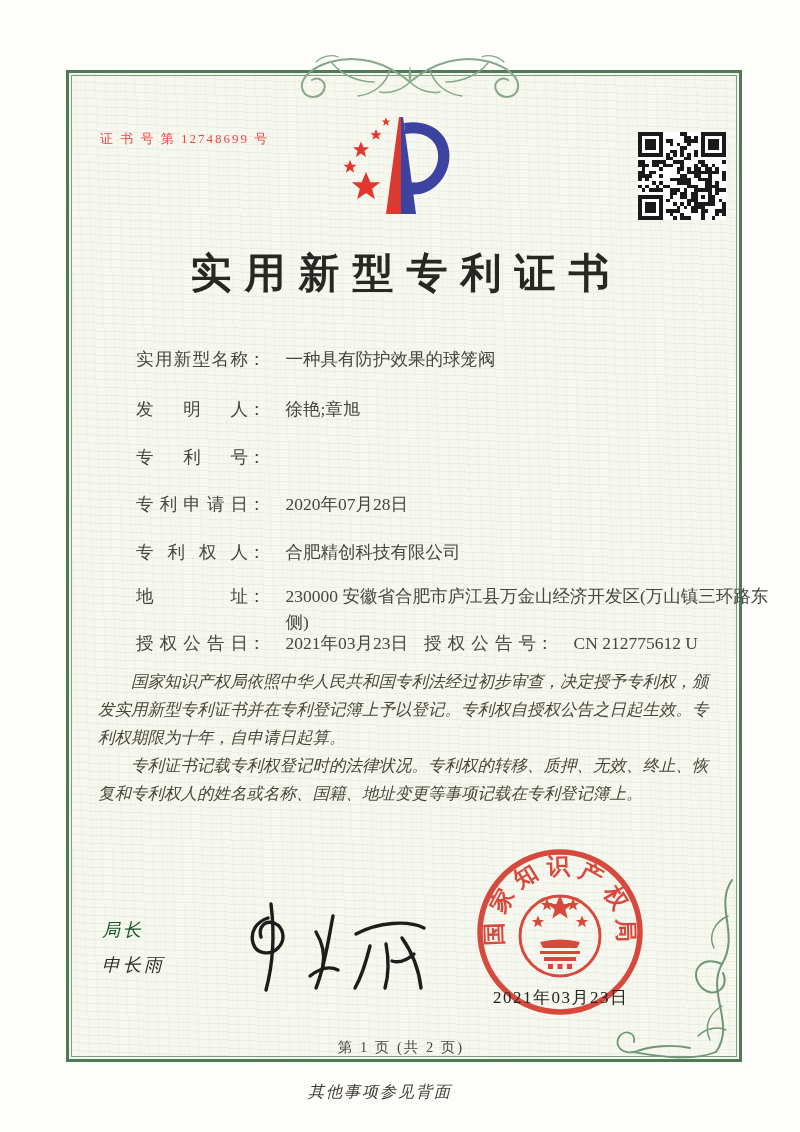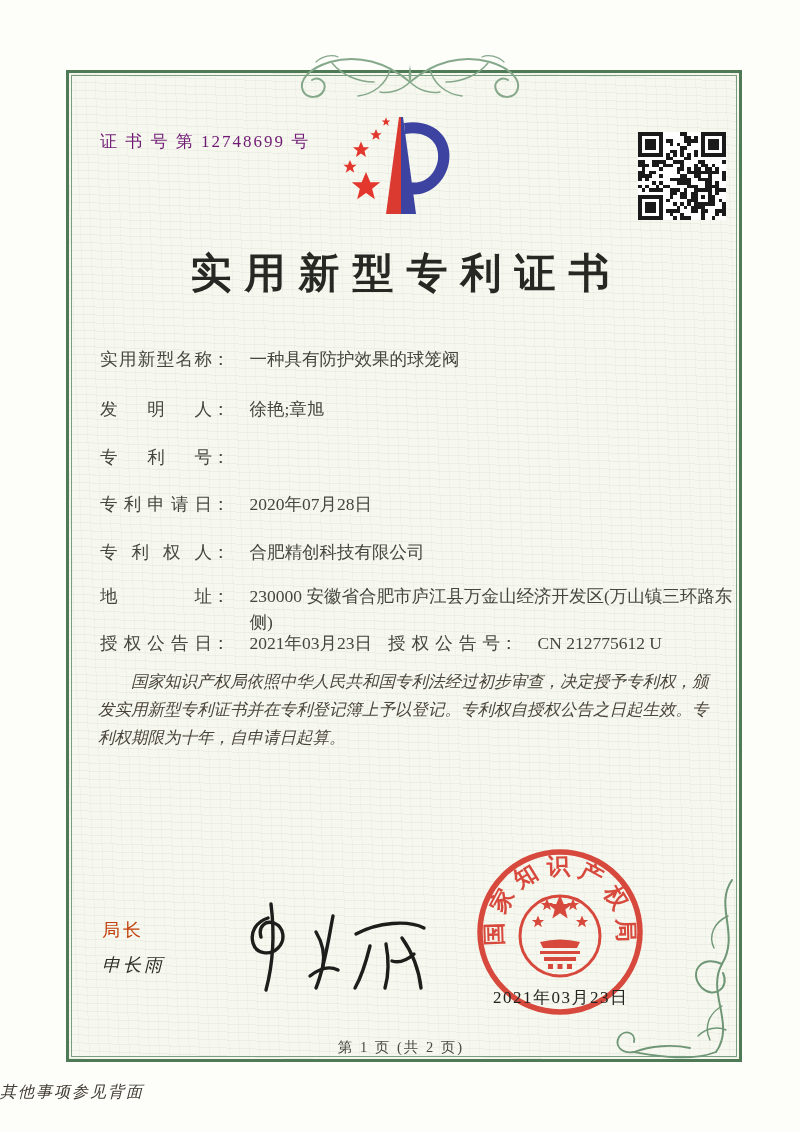--- a/index.html
+++ b/index.html
@@ -6,38 +6,38 @@
   .page{position:relative;width:800px;height:1132px;background:#fdfdfa;overflow:hidden;
         font-family:"Liberation Serif","DejaVu Serif",serif;color:#3c3c36;}
   .frame{position:absolute;left:66px;top:70px;width:670px;height:986px;
          border:3px solid #4e7b55;
          background-color:#f6f7ee;
          background-image:
            repeating-linear-gradient(2deg, rgba(140,170,135,0.10) 0 1px, rgba(0,0,0,0) 1px 8px),
            repeating-linear-gradient(88deg, rgba(140,170,135,0.06) 0 1px, rgba(0,0,0,0) 1px 10px);}
   .frame::before{content:'';position:absolute;inset:2px;border:1px solid #7a9c80;pointer-events:none;}
   .abs{position:absolute;}
-  .cert-no{left:100px;top:130px;font-size:17px;letter-spacing:2px;color:#701a75;}
+  .cert-no{left:100px;top:130px;font-size:13px;letter-spacing:2px;color:#ef4444;}
   .title{left:0;top:246px;width:800px;text-align:center;font-size:41px;font-weight:600;
          letter-spacing:13px;color:#272823;text-indent:13px;}
   .field{position:absolute;left:100px;display:flex;font-size:17.5px;color:#45463f;line-height:1.5;}
-  .field .lbl{width:112px;text-align:justify;text-align-last:justify;flex:none;}
+  .field .lbl{width:112px;text-align:justify;text-align-last:justify;flex:none;margin-left:36px;}
   .field .col{flex:none;}
   .field .val{margin-left:20px;max-width:492px;}
   .f1{top:346px}.f2{top:396px}.f3{top:444px}.f4{top:491px}.f5{top:539px}
   .f6{top:583px}.f7{top:630px}
   .g2{left:388px;}
   .body-text{left:98px;top:668px;width:626px;font-size:16.5px;line-height:28px;
              color:#4a453b;font-style:italic;}
   .body-text p{margin:0;text-indent:2em;}
-  .sig-post{left:102px;top:918px;font-size:18px;letter-spacing:3px;color:#c2410c;}
+  .sig-post{left:102px;top:918px;font-size:18px;letter-spacing:3px;color:#14532d;font-style:italic;}
   .sig-name{left:102px;top:953px;font-size:18px;letter-spacing:3px;color:#2f2f2a;font-style:italic;}
   .footer-page{left:66px;top:1038px;width:670px;text-align:center;font-size:14.5px;
                letter-spacing:2px;color:#4a4b44;}
-  .back-note{left:0;top:1082px;width:760px;text-align:left;font-size:16px;
+  .back-note{left:0;top:1082px;width:760px;text-align:center;font-size:16px;
              font-style:italic;color:#403c33;letter-spacing:2px;}
   .seal-date{left:493px;top:986px;font-size:17px;color:#23231f;letter-spacing:1.5px;z-index:5;}
   svg{display:block;}
 </style>
 </head>
 <body>
 
 <div class="page">
 
   <div class="frame"></div>
@@ -435,20 +435,21 @@
     <span class="val">2021年03月23日</span>
   </div>
   <div class="field f7 g2">
     <span class="lbl">授权公告号</span>
       <span class="col">：</span>
     <span class="val">CN 212775612 U</span>
   </div>
 
   <div class="abs body-text">
     <p>国家知识产权局依照中华人民共和国专利法经过初步审查，决定授予专利权，颁发实用新型专利证书并在专利登记簿上予以登记。专利权自授权公告之日起生效。专利权期限为十年，自申请日起算。</p>
+    <p>专利证书记载专利权登记时的法律状况。专利权的转移、质押、无效、终止、恢复和专利权人的姓名或名称、国籍、地址变更等事项记载在专利登记簿上。</p>
   </div>
 
   <div class="abs sig-post">局长</div>
   <div class="abs sig-name">申长雨</div>
 
   <svg class="abs" style="left:228px;top:896px;" width="200" height="100" viewBox="0 0 200 100">
     <g fill="none" stroke="#1d1d1b" stroke-width="3.4" stroke-linecap="round">
       <path d="M40,22 C28,26 22,36 25,47 C28,58 42,60 50,52 C58,44 56,31 46,27 C37,24 30,31 33,41"></path>
       <path d="M43,8 C46,32 46,64 38,94"></path>
       <path d="M88,36 C94,46 97,58 95,70"></path>

